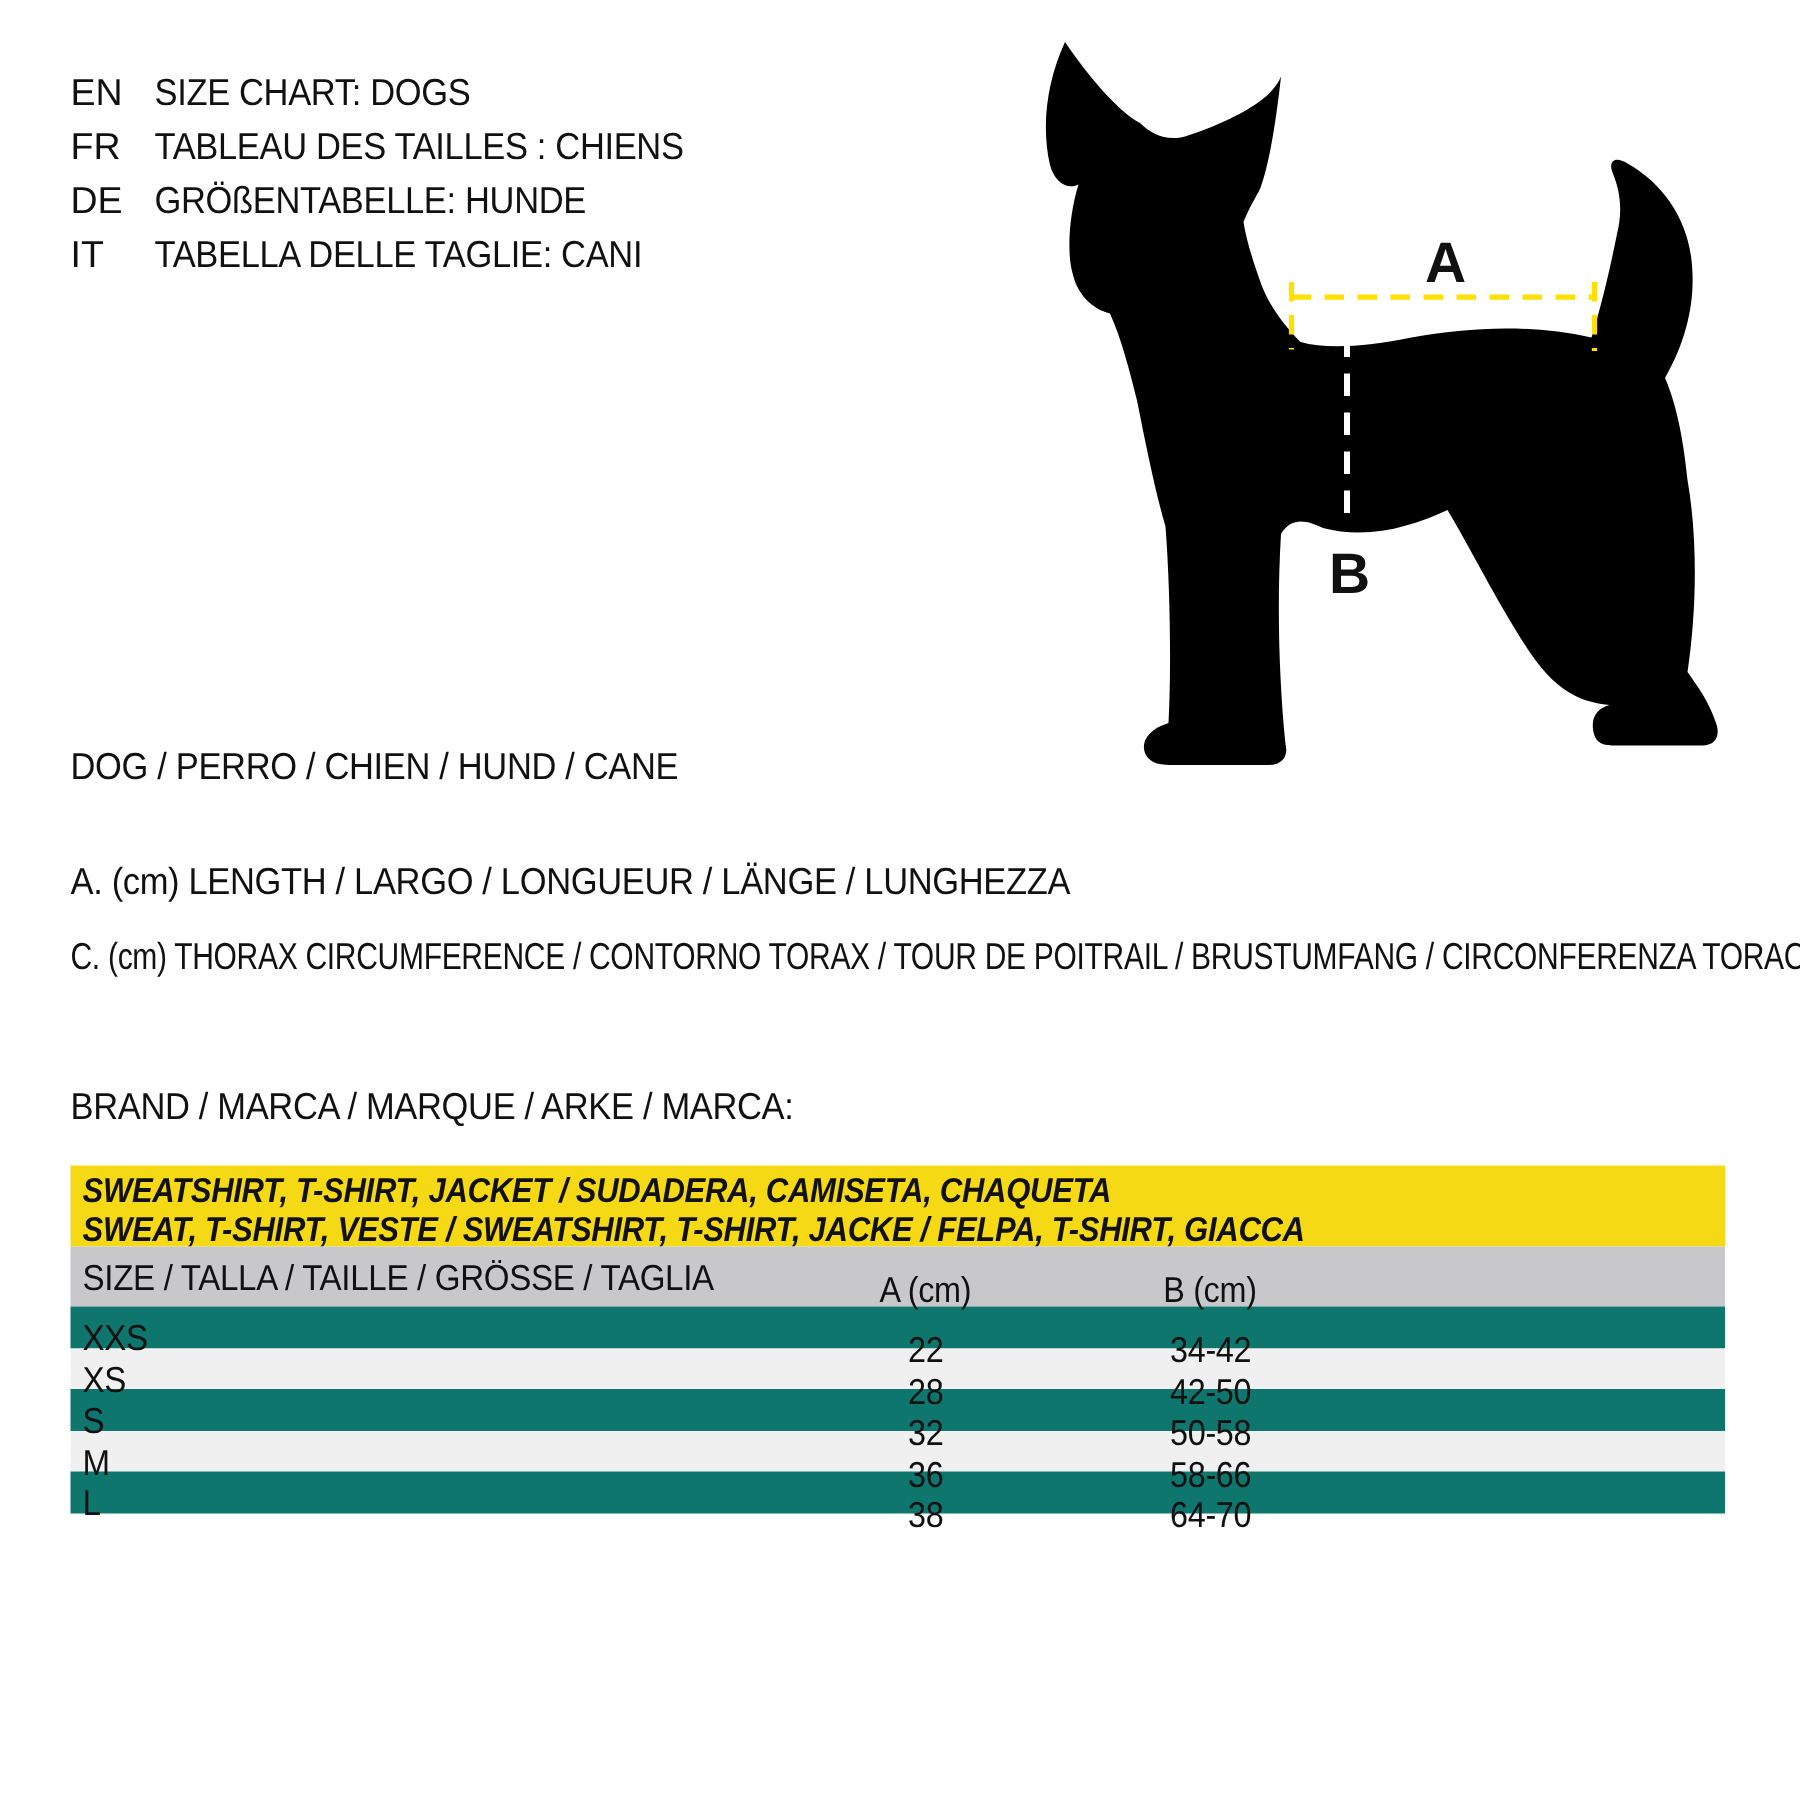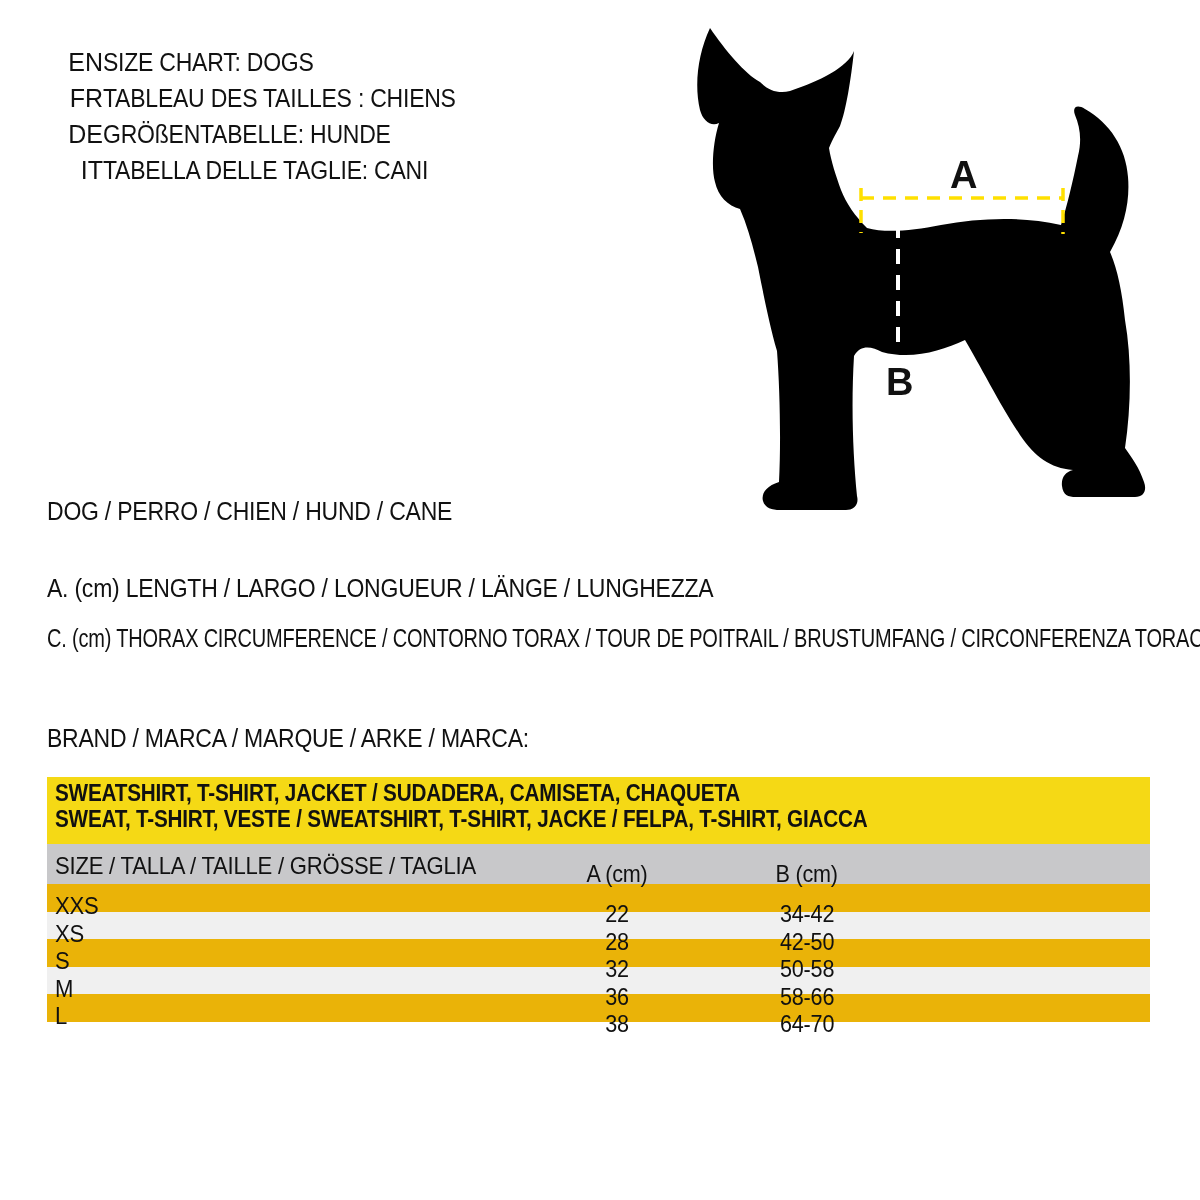--- a/index.html
+++ b/index.html
@@ -16,45 +16,45 @@
     color:var(--text_black);
     position:relative;
     overflow:hidden;
   }
   .cx{display:inline-block;transform:scaleX(.92);transform-origin:0 50%;white-space:nowrap;letter-spacing:-0.01em;}
   .cx80{transform:scaleX(.80);}
   .cxc{display:inline-block;transform:scaleX(.90);transform-origin:50% 50%;white-space:nowrap;letter-spacing:-0.01em;}
 
   
   .lang-block{position:absolute;left:47px;top:44px;}
-  .lang-row{display:flex;height:36px;align-items:center;font-size:25px;text-align:right;}
+  .lang-row{display:flex;height:36px;align-items:center;font-size:25px;}
   .lang-code{width:56px;flex:0 0 56px;}
 
   
   .dog-figure{position:absolute;left:680px;top:20px;width:500px;height:500px;}
   .dog-figure svg{width:100%;height:100%;display:block;}
   .dashY{stroke:var(--dash_yellow);stroke-width:3.5;fill:none;stroke-dasharray:13 9;}
   .dashW{stroke:#ffffff;stroke-width:4;fill:none;stroke-dasharray:15 11;}
   .marker-label{font-family:"Liberation Sans","DejaVu Sans",sans-serif;font-weight:bold;font-size:38px;fill:var(--text_black);}
 
   
   .caption-line{position:absolute;left:47px;font-size:25px;}
   .figure-caption{top:497px;text-align:right;}
   .legend-a{top:574px;}
   .legend-c{top:624px;}
   .brand-line{top:692px;margin-top:32px;}
 
   
   .size-table{position:absolute;left:47px;top:777px;width:1103px;}
-  .banner{background:var(--banner_yellow);height:67px;padding:3px 0 12px 8px;}
+  .banner{background:var(--banner_yellow);height:54px;padding:3px 0 12px 8px;font-style:italic;}
   .banner-line{font-size:23px;font-weight:bold;line-height:26px;display:block;}
   .banner-line .cx{transform:scaleX(.9);}
   .thead,.trow{display:grid;grid-template-columns:470px 200px 180px 1fr;align-items:center;}
   .thead{background:var(--header_gray);height:40px;font-size:24px;}
-  .trow{height:27.5px;font-size:24px;background:#eab308;}
+  .trow{height:27.5px;font-size:24px;background:#0f766e;}
   .trow.alt{background:var(--row_alt_gray);}
   .c-size{padding-left:8px;text-align:left;}
   .c-a,.c-b{text-align:center;margin-top:16px;}
 </style>
 </head>
 <body>
 
 <div class="lang-block">
   <div class="lang-row">
     <span class="lang-code">EN</span>

